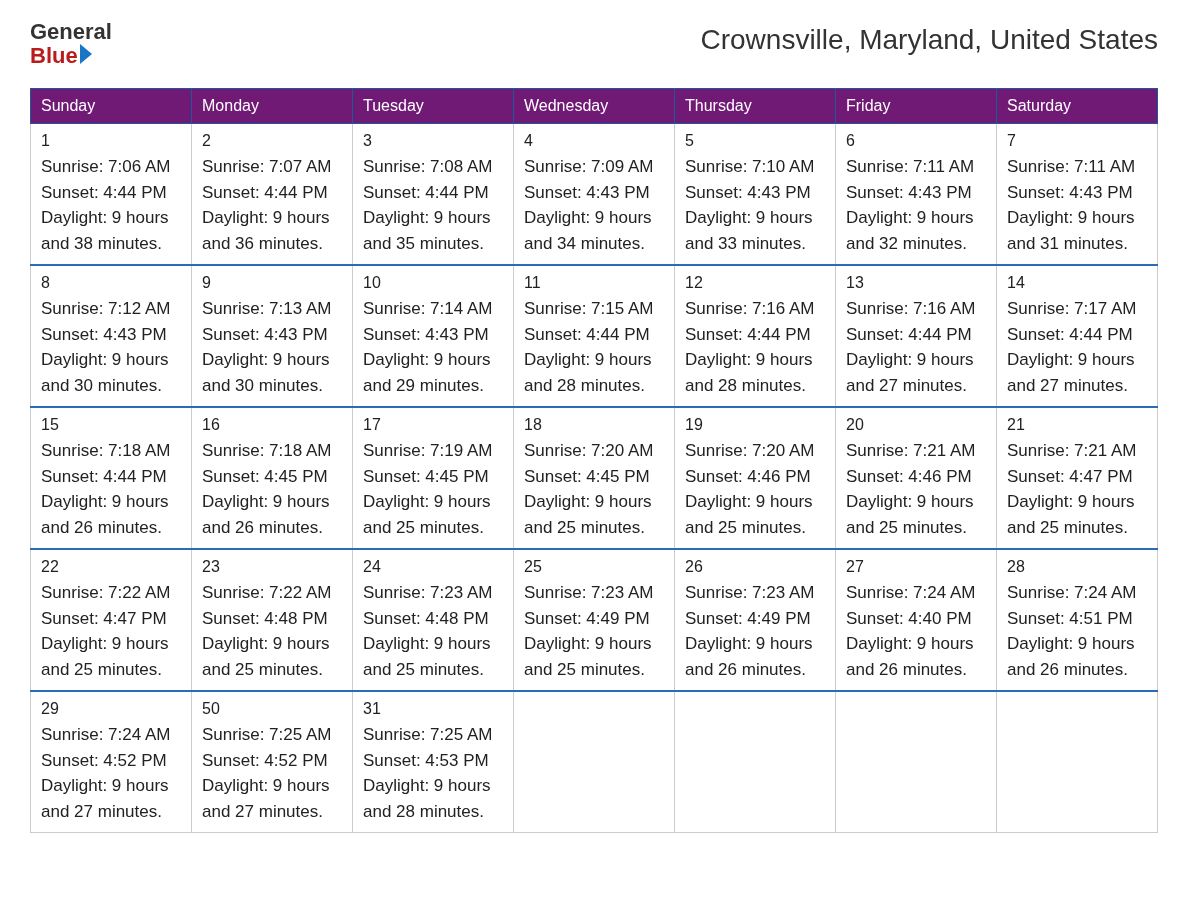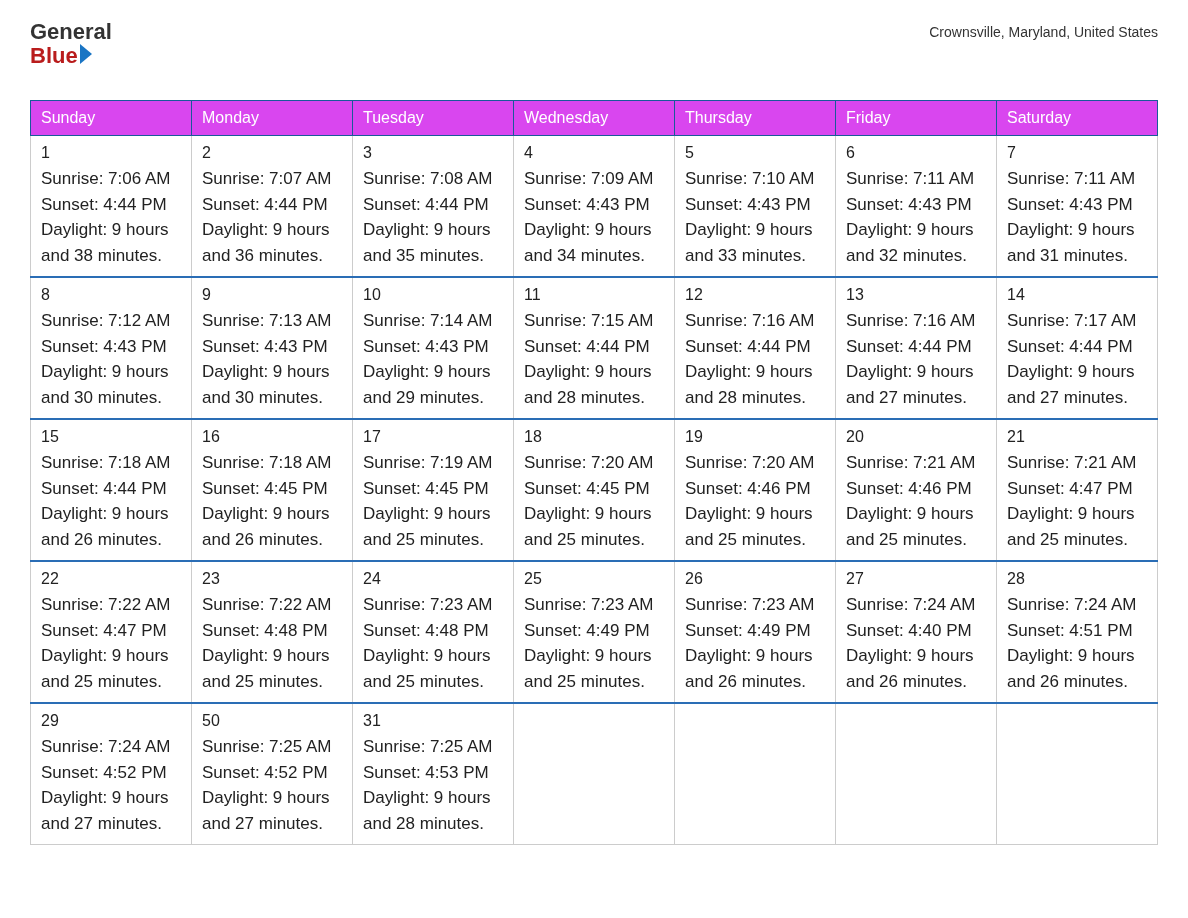--- a/index.html
+++ b/index.html
@@ -7,21 +7,21 @@
       font-family: Arial, sans-serif;
       background: #fff;
       padding: 20px 30px;
       width: 1188px;
       min-height: 918px;
     }
     .header {
       display: flex;
       justify-content: space-between;
       align-items: flex-start;
-      margin-bottom: 32px;
+      margin-bottom: 20px;
     }
     .logo {
       display: flex;
       align-items: center;
       gap: 4px;
     }
     .logo-text {
       font-size: 22px;
       font-weight: bold;
       color: #333;
@@ -42,31 +42,31 @@
     .title-block {
       text-align: right;
     }
     .month-title {
       font-size: 52px;
       font-weight: bold;
       color: #111;
       line-height: 1.1;
     }
     .location-title {
-      font-size: 14px;
+      font-size: 28px;
       color: #333;
       margin-top: 4px;
     }
     .calendar {
       width: 100%;
       border-collapse: collapse;
       border: 1px solid #999;
     }
     .calendar th {
-      background-color: #d946ef;
+      background-color: #701a75;
       color: #fff;
       font-size: 16px;
       font-weight: normal;
       padding: 8px 10px;
       text-align: left;
       border: 1px solid #1a5a9a;
     }
     .calendar td {
       vertical-align: top;
       padding: 8px 10px;

